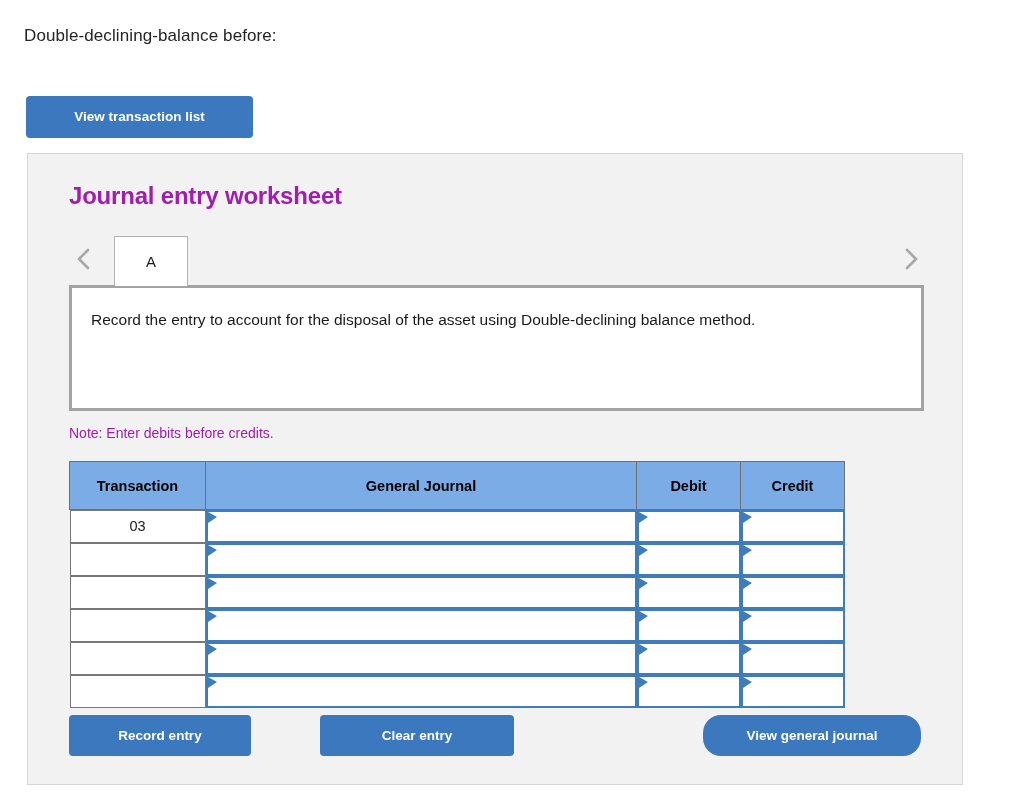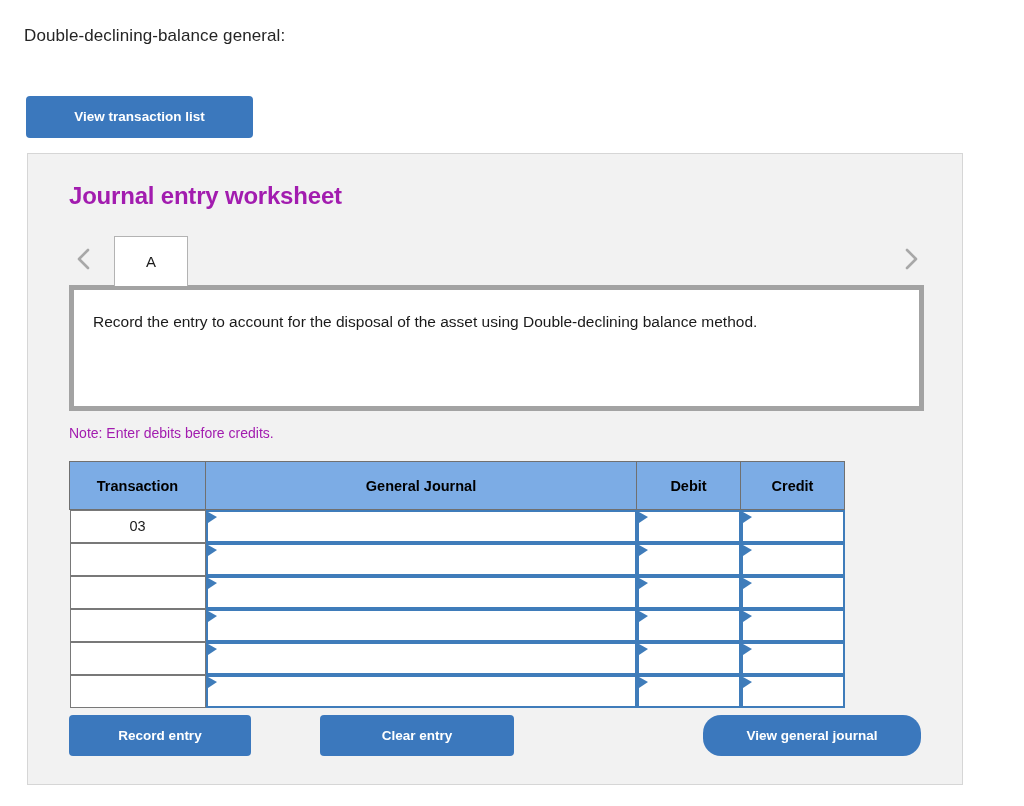--- a/index.html
+++ b/index.html
@@ -111,21 +111,21 @@
   }
 
   
   .descbox {
     position: absolute;
     left: 41px;
     top: 131px;
     width: 855px;
     height: 126px;
     background: #ffffff;
-    border: 5px solid #a3a3a3;
+    border: 3px solid #a3a3a3;
     z-index: 2;
   }
   .desctext {
     position: absolute;
     left: 19px;
     top: 20px;
     right: 80px;
     font-size: 15.5px;
     line-height: 1.55;
     color: #1a1a1a;
@@ -219,21 +219,21 @@
     left: 675px;
     top: 561px;
     width: 218px;
     height: 41px;
     border-radius: 18px;
   }
 </style>
 </head>
 <body>
 
-<div class="intro">Double-declining-balance general:</div>
+<div class="intro">Double-declining-balance before:</div>
 
 <button class="btn btn-view-transaction">View transaction list</button>
 
 <div class="panel">
 
   <div class="panel-title">Journal entry worksheet</div>
 
   <div class="tabstrip">
     <div class="chev chev-left">
       <svg width="26" height="32" viewBox="0 0 26 32" aria-hidden="true">

